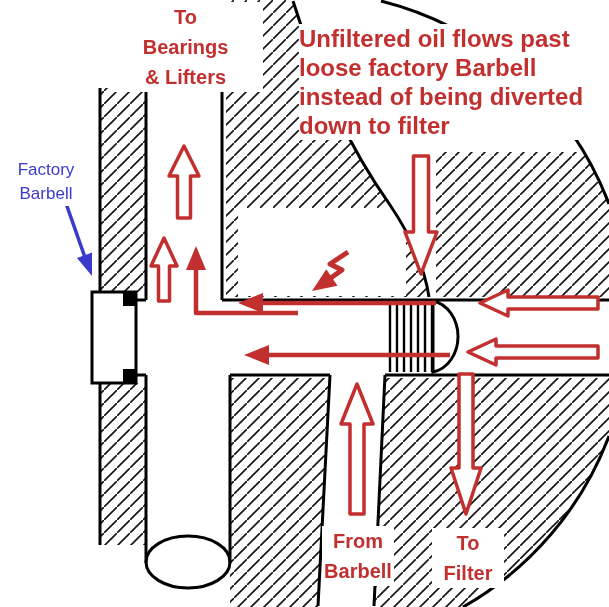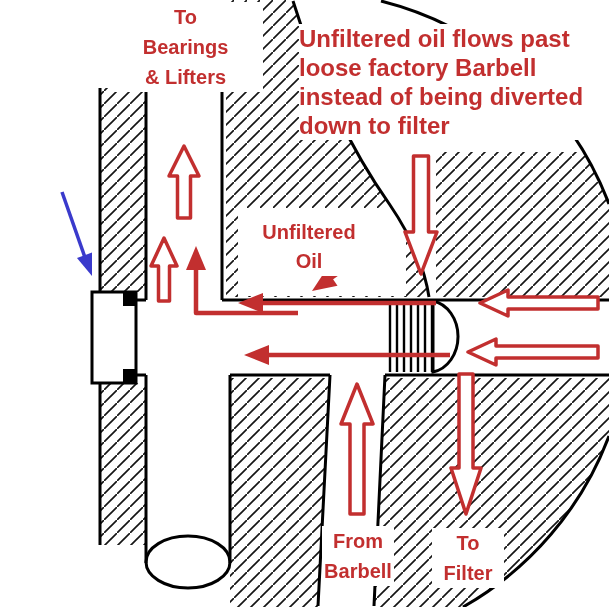--- a/index.html
+++ b/index.html
@@ -102,23 +102,23 @@
 
   <div class="lbl lbl-red" style="left:108px;top:2px;width:155px;">To
 Bearings
 &amp; Lifters</div>
 
   <div class="lbl lbl-note" style="left:299px;top:24px;width:300px;">Unfiltered oil flows past
 loose factory Barbell
 instead of being diverted
 down to filter</div>
 
+  <div class="lbl lbl-blue" style="left:0px;top:158px;width:92px;">Factory
+Barbell</div>
 
-  <div class="lbl lbl-red" style="left:246px;top:218px;width:126px;line-height:29px;">Unfiltered
-Oil</div>
 
   <div class="lbl lbl-red" style="left:322px;top:526px;width:72px;">From
 Barbell</div>
 
   <div class="lbl lbl-red" style="left:432px;top:528px;width:72px;">To
 Filter</div>
 
 </div>
 
 </body></html>

